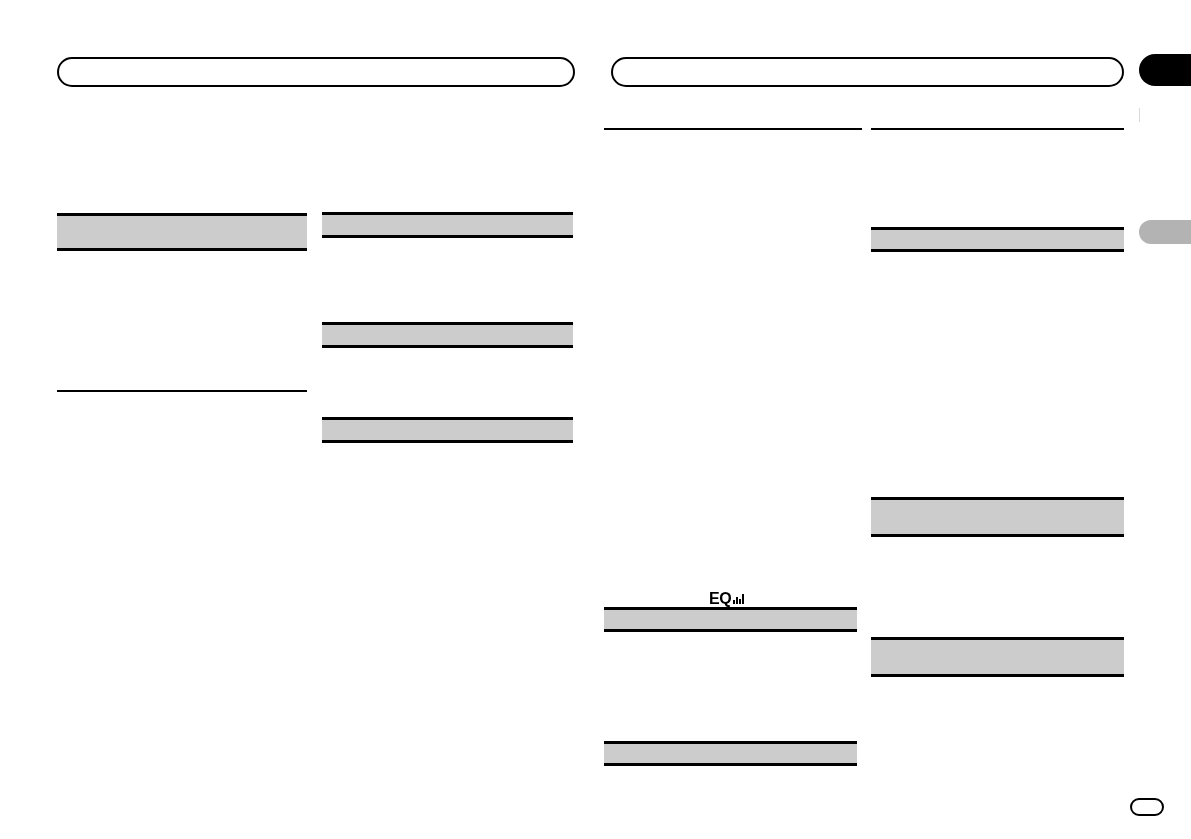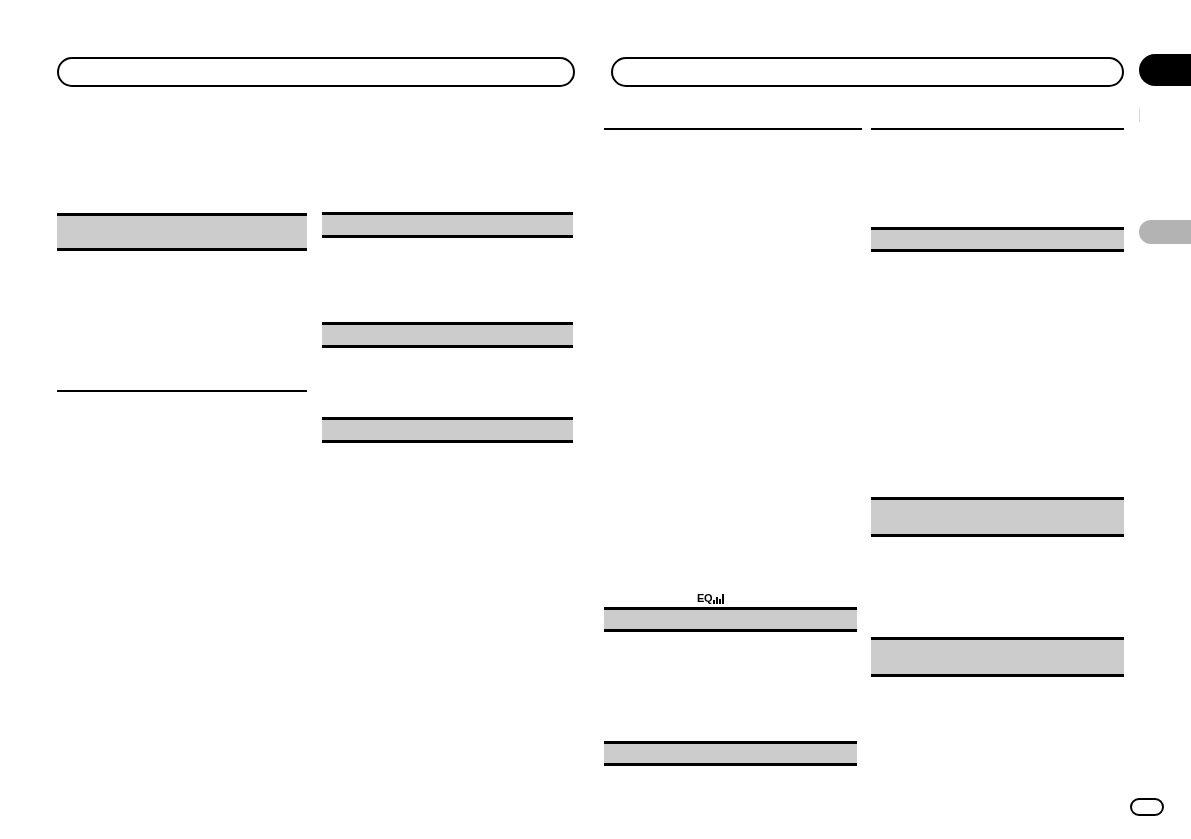--- a/index.html
+++ b/index.html
@@ -66,25 +66,26 @@
 
   
   .eq-icon {
     position: absolute;
     display: flex;
     align-items: flex-end;
     height: 14px;
   }
   .eq-icon .eq-text {
     font-family: "Liberation Sans", sans-serif;
-    font-size: 11px;
+    font-size: 16px;
     font-weight: bold;
     line-height: 11px;
     color: #000000;
     letter-spacing: -0.3px;
+    margin-left: 12px;
   }
   .eq-icon .eq-bars {
     display: flex;
     align-items: flex-end;
     gap: 1px;
     margin-left: 1px;
     height: 11px;
   }
   .eq-icon .eq-bars i {
     display: block;

